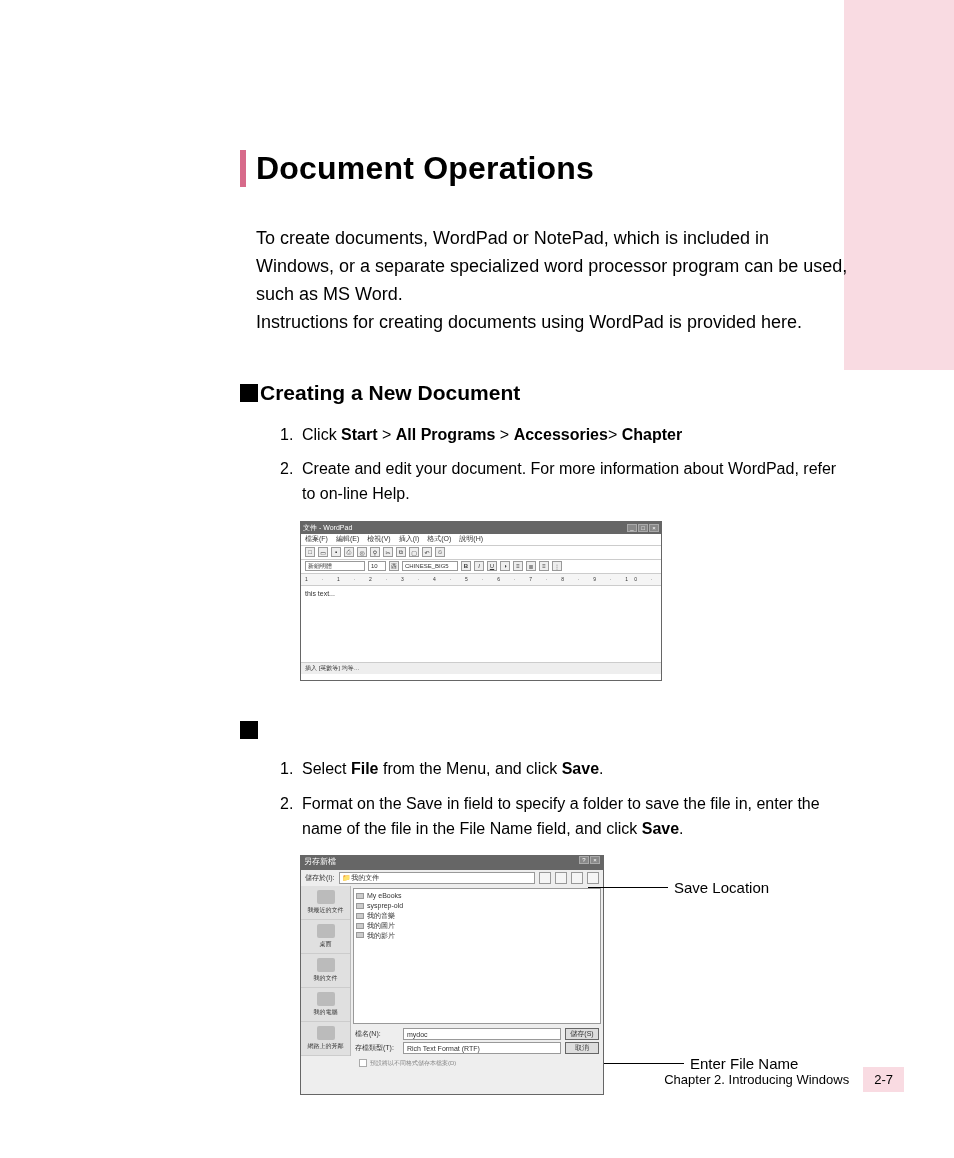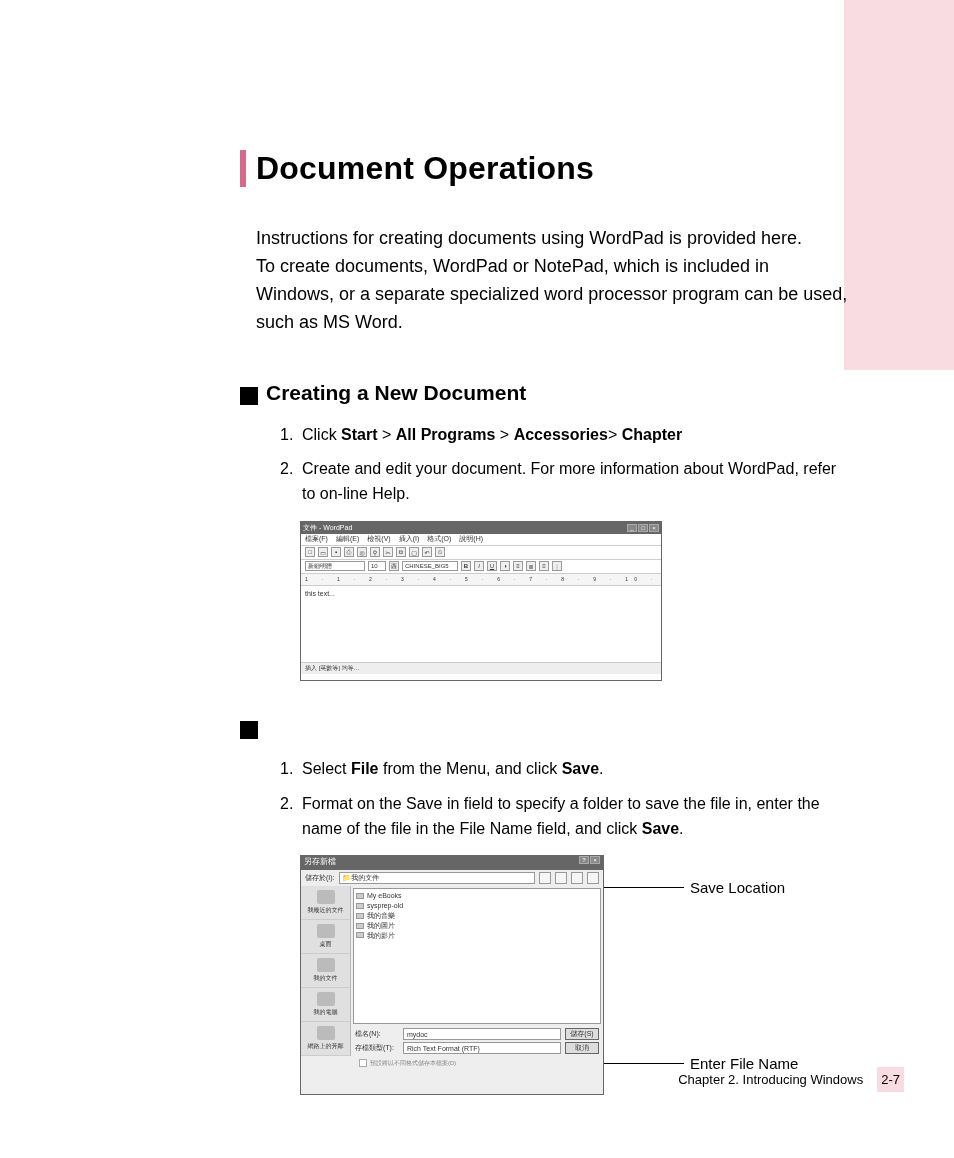--- a/index.html
+++ b/index.html
@@ -39,22 +39,22 @@
   .intro {
     font-size: 18px;
     line-height: 1.55;
     margin-left: 16px;
     margin-bottom: 44px;
     font-family: "Helvetica Neue", Helvetica, Arial, sans-serif;
     font-weight: 300;
   }
   .section-head {
     display: flex;
-    align-items: flex-end;
-    gap: 8px;
+    align-items: center;
+    gap: 2px;
     margin-bottom: 18px;
   }
   .sq {
     width: 18px;
     height: 18px;
     background: #000;
     flex-shrink: 0;
   }
   h2 {
     font-size: 21px;
@@ -306,38 +306,38 @@
     position: absolute;
     bottom: 66px;
     right: 50px;
     display: flex;
     align-items: center;
     font-size: 13px;
   }
   .footer-text { margin-right: 14px; font-weight: 300; }
   .footer-page {
     background: #f9dbe2;
-    padding: 5px 4px;
+    padding: 5px 11px;
     font-weight: 300;
   }
 </style>
 </head>
 <body>
 
 <div class="tab-marker"></div>
 
 <div class="content">
 
   <div class="title-wrap">
     <h1>Document Operations</h1>
   </div>
 
   <div class="intro">
+    <div>To create documents, WordPad or NotePad, which is included in Windows, or a separate specialized word processor program can be used, such as MS Word.</div>
     <div>Instructions for creating documents using WordPad is provided here.</div>
-    <div>To create documents, WordPad or NotePad, which is included in Windows, or a separate specialized word processor program can be used, such as MS Word.</div>
   </div>
 
   <div class="section-head">
     <div class="sq"></div>
     <h2>Creating a New Document</h2>
   </div>
 
   <ol>
     <li>
       <span class="num">1.</span>
@@ -508,21 +508,21 @@
             </div>
           </div>
         </div>
       </div>
       <div class="sd-check">
         <div class="sd-checkbox"></div>
         <span>預設將以不同格式儲存本檔案(D)</span>
       </div>
     </div>
 
-    <div class="callout" style="left:304px; top:24px;">
+    <div class="callout" style="left:288px; top:24px;">
       <div class="line" style="width:80px"></div>
       <span>Save Location</span>
     </div>
     <div class="callout" style="left:304px; top:200px;">
       <div class="line" style="width:80px"></div>
       <span>Enter File Name</span>
     </div>
   </div>
 
 </div>

